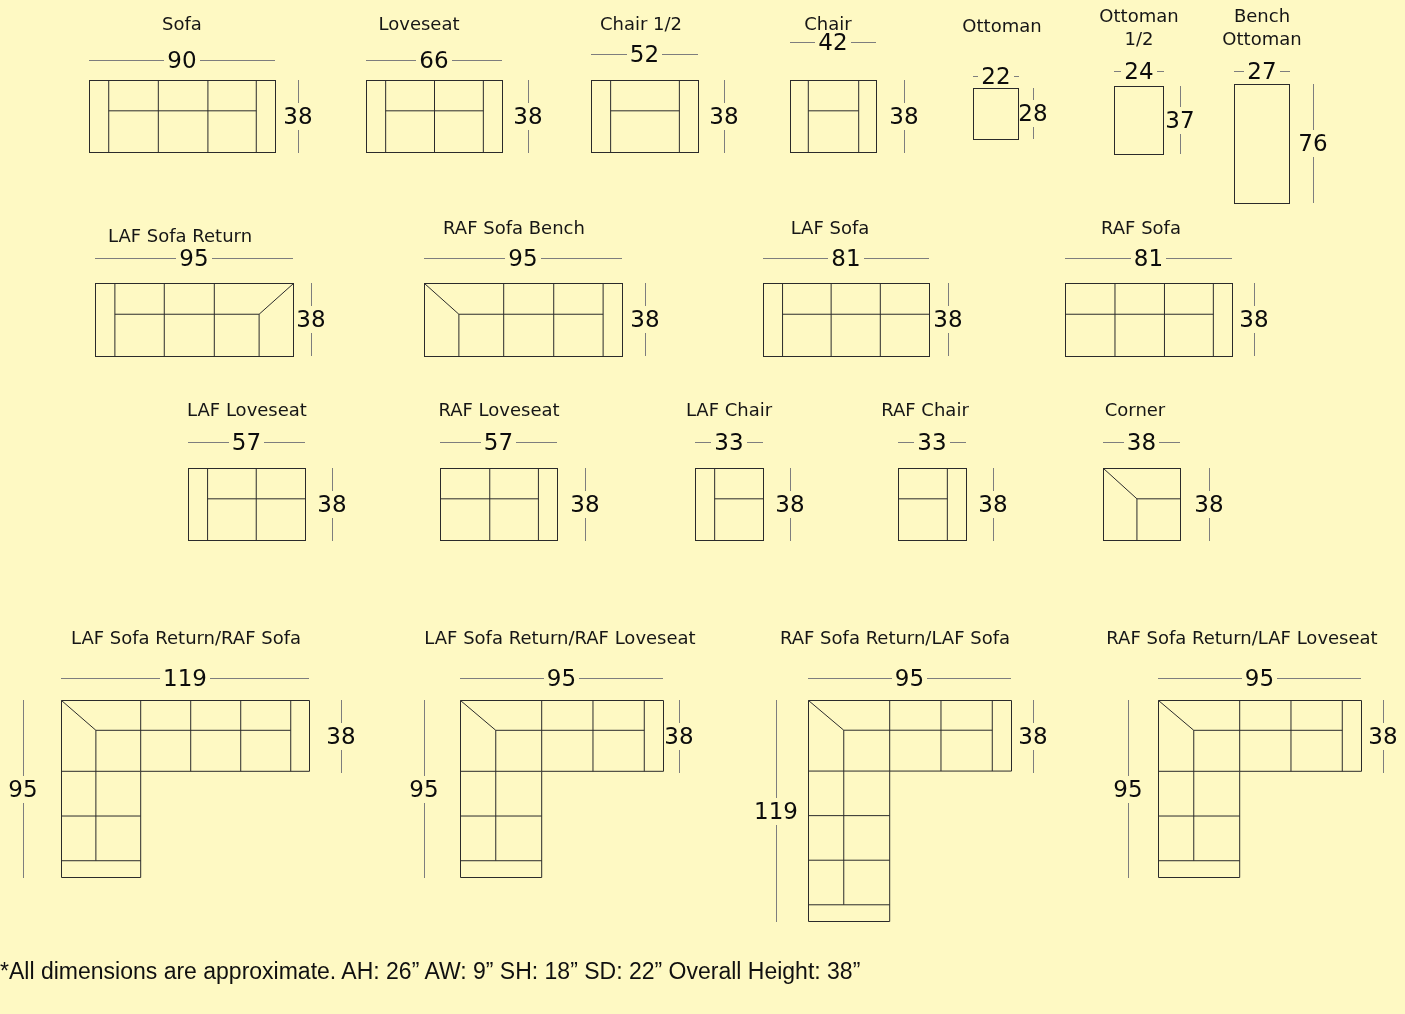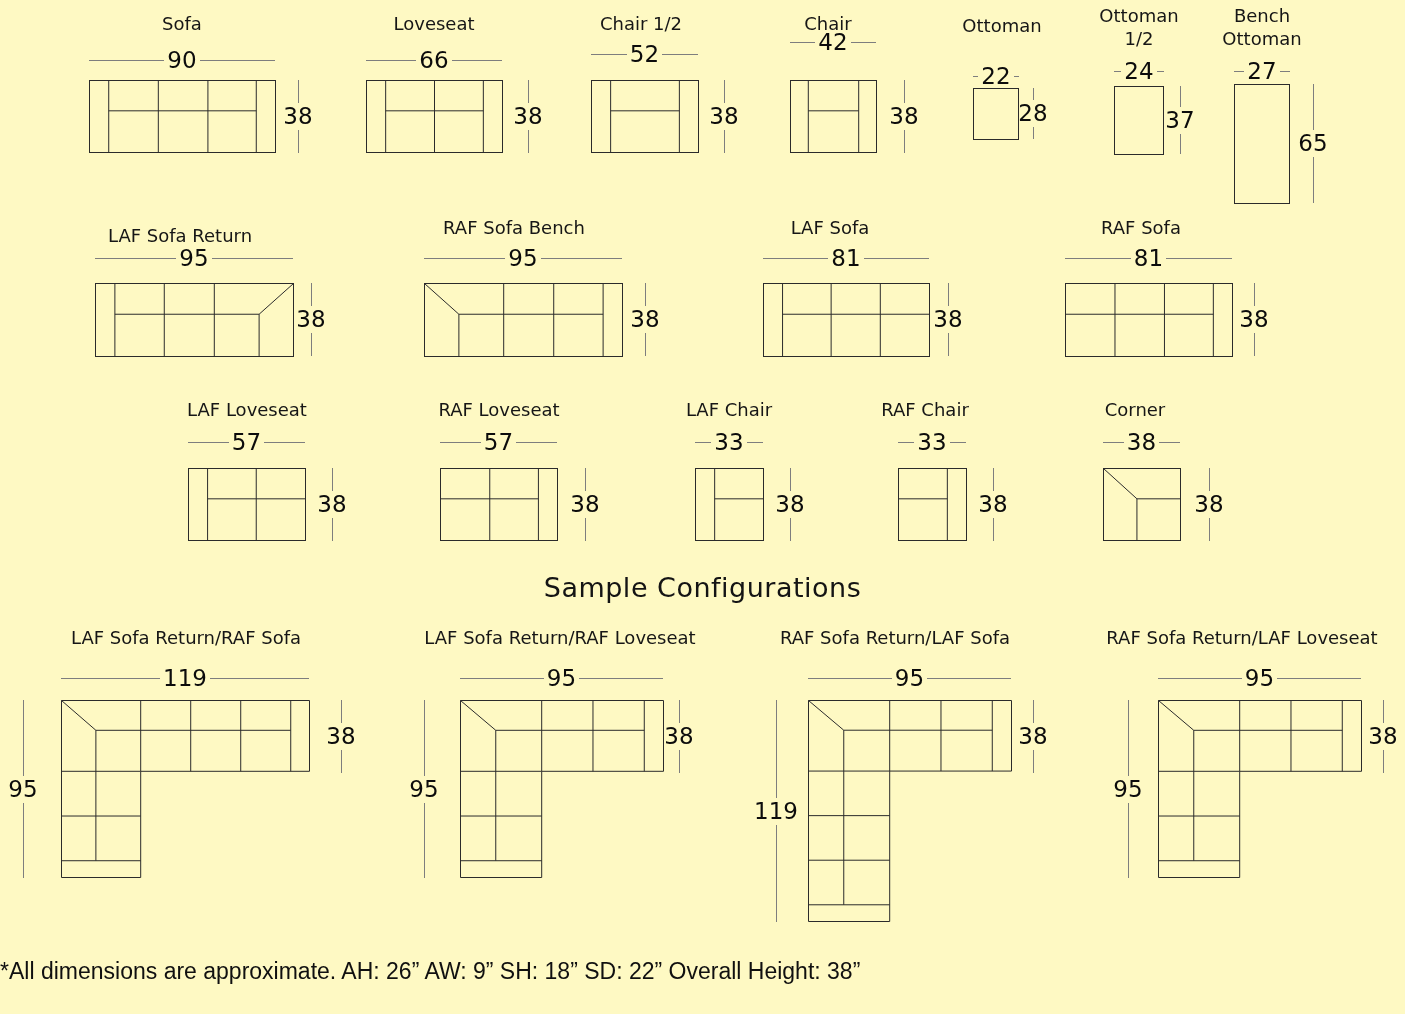--- a/index.html
+++ b/index.html
@@ -39,21 +39,21 @@
         <line x1="19.72" y1="30.82" x2="167.28" y2="30.82" fill="none" stroke="#2b2b2b" stroke-width="1"></line>
       </svg>
     <div class="vdim" style="left:281px;top:80px;height:73px">
         <i style="background: rgb(126, 126, 126);"></i>
         <span>38</span>
         <i style="background: rgb(126, 126, 126);"></i>
       </div>
   </div>
 
   <div>
-    <div class="dtitle" style="left:366px;top:12px;width:136px">Loveseat</div>
+    <div class="dtitle" style="left:351px;top:12px;width:136px">Loveseat</div>
     <div class="hdim" style="left:366px;top:47px;width:136px">
         <i style="background: rgb(126, 126, 126);"></i>
         <span>66</span>
         <i style="background: rgb(126, 126, 126);"></i>
       </div>
     <svg class="piece" style="left:366px;top:80px" width="137" height="73">
         <rect x="0.5" y="0.5" width="136" height="72" fill="none" stroke="#2b2b2b" stroke-width="1"></rect>
         <line x1="19.66" y1="0.5" x2="19.66" y2="72.5" fill="none" stroke="#2b2b2b" stroke-width="1"></line>
         <line x1="68.5" y1="0.5" x2="68.5" y2="72.5" fill="none" stroke="#2b2b2b" stroke-width="1"></line>
         <line x1="117.34" y1="0.5" x2="117.34" y2="72.5" fill="none" stroke="#2b2b2b" stroke-width="1"></line>
@@ -145,21 +145,21 @@
     <div class="hdim" style="left:1234px;top:58px;width:56px">
         <i style="background: rgb(126, 126, 126);"></i>
         <span>27</span>
         <i style="background: rgb(126, 126, 126);"></i>
       </div>
     <svg class="piece" style="left:1234px;top:84px" width="56" height="120">
         <rect x="0.5" y="0.5" width="55" height="119" fill="none" stroke="#2b2b2b" stroke-width="1"></rect>
       </svg>
     <div class="vdim" style="left:1296px;top:84px;height:119px">
         <i style="background: rgb(126, 126, 126);"></i>
-        <span>65</span>
+        <span>76</span>
         <i style="background: rgb(126, 126, 126);"></i>
       </div>
   </div>
 
   <div>
     <div class="dtitle" style="left:80px;top:224px;width:200px">LAF Sofa Return</div>
     <div class="hdim" style="left:95px;top:245px;width:198px">
         <i style="background: rgb(126, 126, 126);"></i>
         <span>95</span>
         <i style="background: rgb(126, 126, 126);"></i>
@@ -336,21 +336,20 @@
         <line x1="33.93" y1="30.82" x2="77.5" y2="30.82" fill="none" stroke="#2b2b2b" stroke-width="1"></line>
         <line x1="33.93" y1="30.82" x2="0.5" y2="0.5" fill="none" stroke="#2b2b2b" stroke-width="1"></line>
       </svg>
     <div class="vdim" style="left:1192px;top:468px;height:73px">
         <i style="background: rgb(126, 126, 126);"></i>
         <span>38</span>
         <i style="background: rgb(126, 126, 126);"></i>
       </div>
   </div>
 
-  <div class="heading">Sample Configurations</div>
 
   <div>
     <div class="dtitle" style="left:16px;top:626px;width:340px">LAF Sofa Return/RAF Sofa</div>
     <div class="hdim" style="left:61px;top:665px;width:248px">
         <i style="background: rgb(126, 126, 126);"></i>
         <span>119</span>
         <i style="background: rgb(126, 126, 126);"></i>
       </div>
     <svg class="piece" style="left:61px;top:700px" width="249" height="178">
         <path d="M 0.5 0.5 L 248.5 0.5 L 248.5 71.3 L 79.69 71.3 L 79.69 177.5 L 0.5 177.5 Z" fill="none" stroke="#2b2b2b" stroke-width="1"></path>

